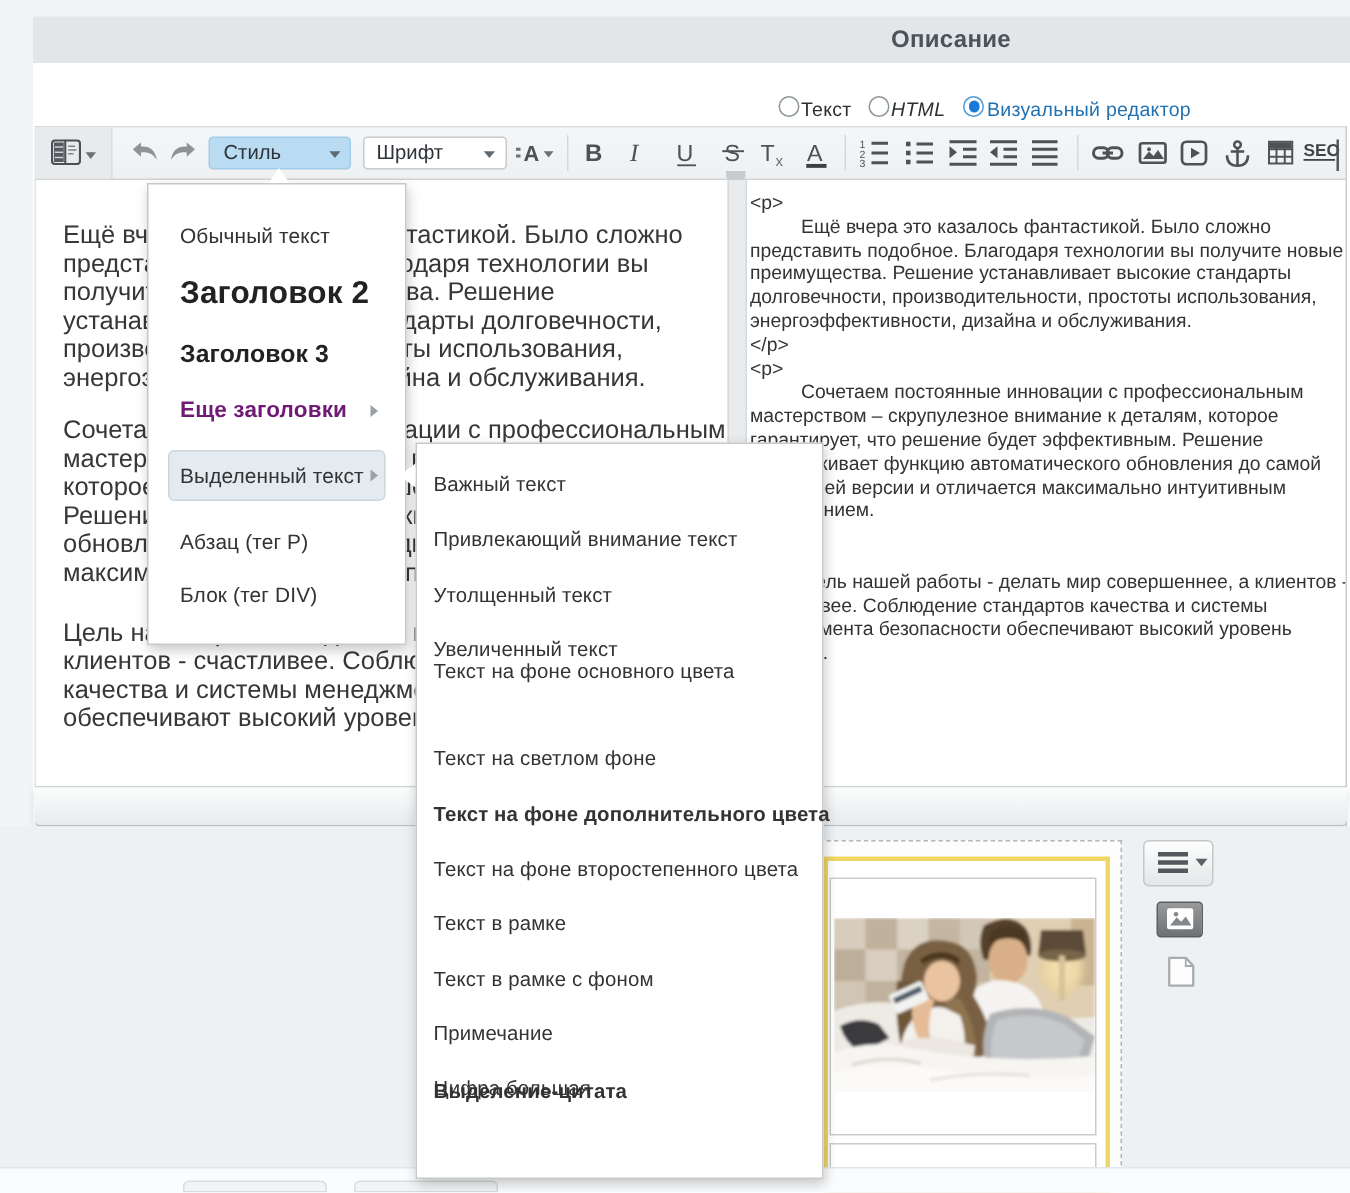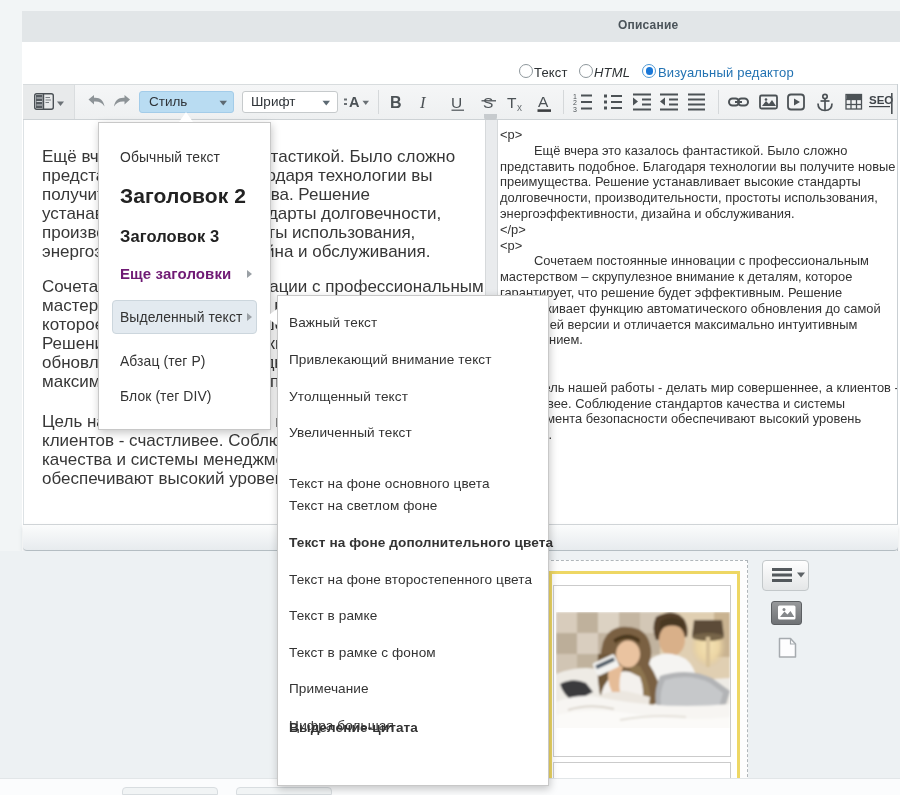--- a/index.html
+++ b/index.html
@@ -1,18 +1,18 @@
 <!DOCTYPE html>
 <html><head><meta charset="utf-8">
 <style>
   html,body{margin:0;padding:0;}
   #root{position:relative;width:900px;height:795px;overflow:hidden;background:#f2f5f6;font-family:"Liberation Sans",sans-serif;}
   .abs{position:absolute;}
   .bar{left:22px;top:11px;width:878px;height:31px;background:#e2e6e8;}
-  .bartxt{left:618px;top:18px;font-size:12px;font-weight:bold;color:#4b545a;letter-spacing:0.2px;}
+  .bartxt{left:594px;top:18px;font-size:16px;font-weight:bold;color:#4b545a;letter-spacing:0.2px;}
   .whitebg{left:22px;top:42px;width:878px;height:509px;background:#ffffff;}
   .radio{width:12px;height:12px;border:1.3px solid #8e979c;border-radius:50%;background:#fff;}
   .rlab{top:64.5px;font-size:13px;color:#2c3033;letter-spacing:0.2px;}
   .toolbar{left:23px;top:84px;width:875px;height:36px;background:linear-gradient(#f5f6f7,#eef0f1);border-top:1px solid #d8dcde;border-bottom:1px solid #cdd2d5;box-sizing:border-box;}
   .tseg1{left:23px;top:85px;width:51px;height:34px;background:#e8eaeb;border-right:1px solid #dadddf;}
   .sel{top:91px;height:22px;box-sizing:border-box;border-radius:3px;font-size:13.5px;color:#2e3338;line-height:20px;}
   .selstyle{left:139px;width:95px;background:#b9dcf2;border:1px solid #a3cce9;}
   .selfont{left:242px;width:96px;background:#ffffff;border:1px solid #c6cacc;}
   .lpane{left:42px;width:443px;overflow:hidden;white-space:nowrap;font-size:17px;line-height:19.1px;color:#373737;letter-spacing:0px;}
   .rpane{left:500px;top:127px;width:397px;overflow:hidden;white-space:nowrap;font-size:12.9px;line-height:15.8px;color:#333;}
@@ -297,21 +297,21 @@
   <div class="abs arr" style="left:247px;top:313px;"></div>
   <div class="abs mi" style="top:353px;">Абзац (тег P)</div>
   <div class="abs mi" style="top:388px;">Блок (тег DIV)</div>
   <div class="abs" style="left:266px;top:309px;width:0;height:0;border-top:8px solid transparent;border-bottom:8px solid transparent;border-right:11px solid #ffffff;z-index:42;"></div>
 
   <div class="abs panel" style="left:277px;top:295px;width:272px;height:491px;"></div>
   <div class="abs smi" style="top:315px;">Важный текст</div>
   <div class="abs smi" style="top:352px;">Привлекающий внимание текст</div>
   <div class="abs smi" style="top:389px;">Утолщенный текст</div>
   <div class="abs smi" style="top:425px;">Увеличенный текст</div>
-  <div class="abs smi" style="top:476px;">Текст на фоне основного цвета</div>
+  <div class="abs smi" style="top:440px;">Текст на фоне основного цвета</div>
   <div class="abs smi" style="top:498px;">Текст на светлом фоне</div>
   <div class="abs smi" style="top:535px;font-weight:bold;">Текст на фоне дополнительного цвета</div>
   <div class="abs smi" style="top:572px;">Текст на фоне второстепенного цвета</div>
   <div class="abs smi" style="top:608px;">Текст в рамке</div>
   <div class="abs smi" style="top:645px;">Текст в рамке с фоном</div>
   <div class="abs smi" style="top:681px;text-align:right;">Примечание</div>
   <div class="abs smi" style="top:720px;font-weight:bold;">Выделение-цитата</div>
   <div class="abs smi" style="top:718px;">Цифра большая</div>
 </div>
 </body></html>

